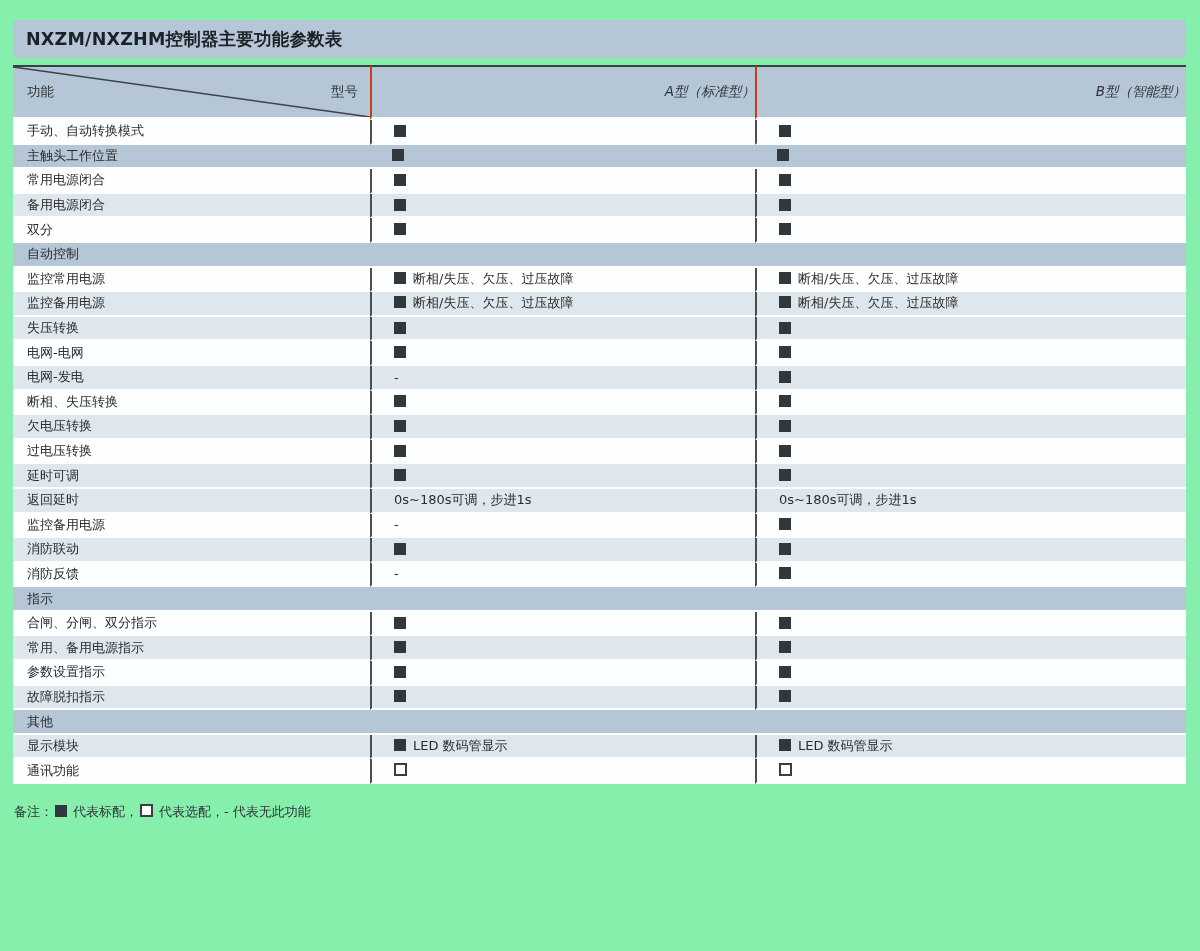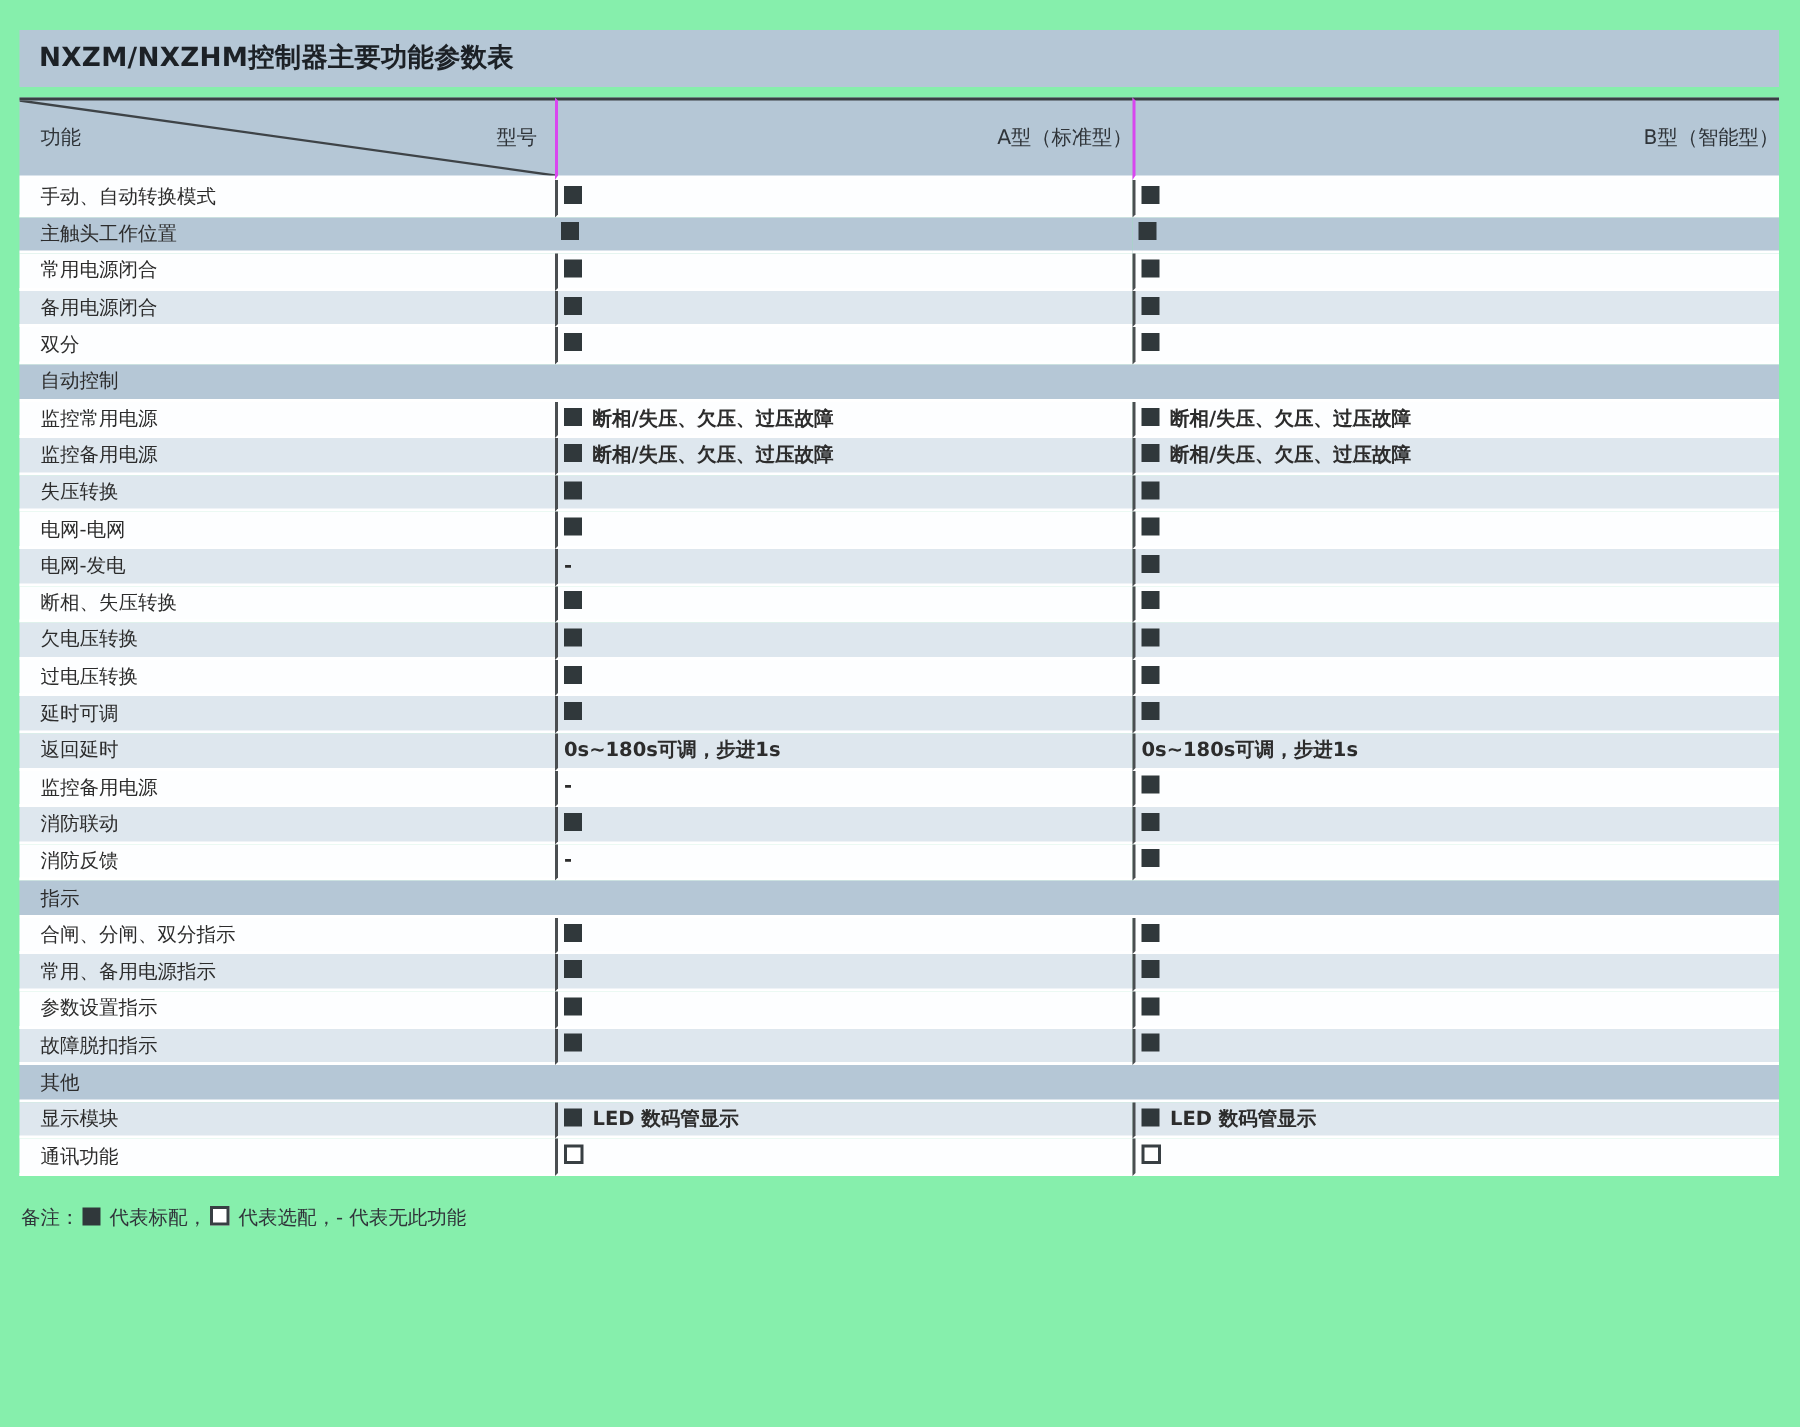--- a/index.html
+++ b/index.html
@@ -33,35 +33,35 @@
   col.c3{width:431px;}
 
   thead th{
     background:var(--band);
     height:55px;
     border-top:2px solid var(--linedark);
     border-bottom:3px solid #ffffff;
     font-weight:normal;font-size:13.5px;color:#2f3439;
     vertical-align:middle;text-align:right;
   }
-  th.colhead{border-left:2px solid #d946ef;padding-left:12px;}
+  th.colhead{border-left:2px solid #c2410c;padding-left:12px;font-style:italic;}
   th.corner{position:relative;}
   .diag{position:absolute;left:0;top:0;width:100%;height:100%;display:block;}
   .corner-left{position:absolute;left:14px;top:50%;transform:translateY(-50%);}
   .corner-right{position:absolute;right:12px;top:50%;transform:translateY(-50%);font-family:Liberation Mono, monospace;}
 
   tbody td{
     height:24.6px;
     border-bottom:2px solid #ffffff;
     font-size:13px;color:#2c2c2c;
     vertical-align:middle;
     white-space:nowrap;overflow:hidden;
   }
   td.label-cell{padding-left:14px;}
-  td.value-cell{padding-left:4px;font-weight:bold;}
+  td.value-cell{padding-left:22px;}
   tr.data td.value-cell{border-left:2px solid var(--divider);}
   tr.white td{background:var(--rowwhite);}
   tr.blue td{background:var(--rowblue);}
   tr.band td,tr.section td{background:var(--band);}
 
   .sq{display:inline-block;width:12px;height:12px;background:var(--square);vertical-align:-1px;margin-right:7px;}
   .sq.empty{width:9px;height:9px;background:#ffffff;border:2px solid #383f43;}
 
   .footnote{margin:19px 0 0 14px;font-size:13px;color:#30343a;}
   .footnote .sq{margin:0 6px 0 2px;}

